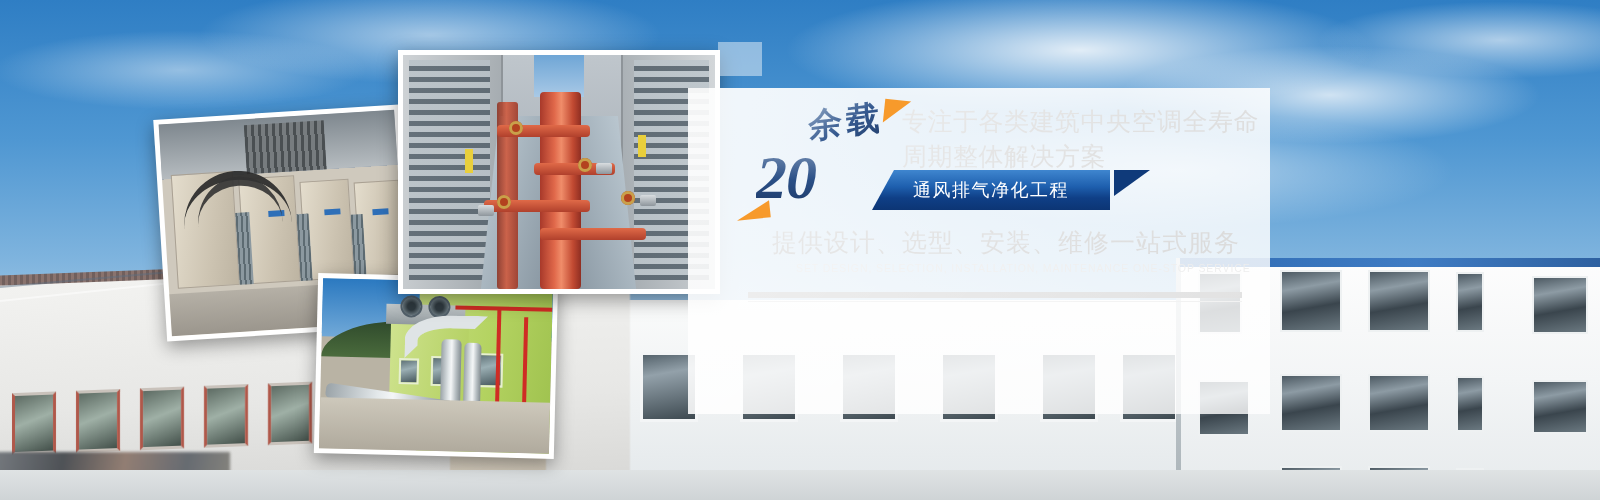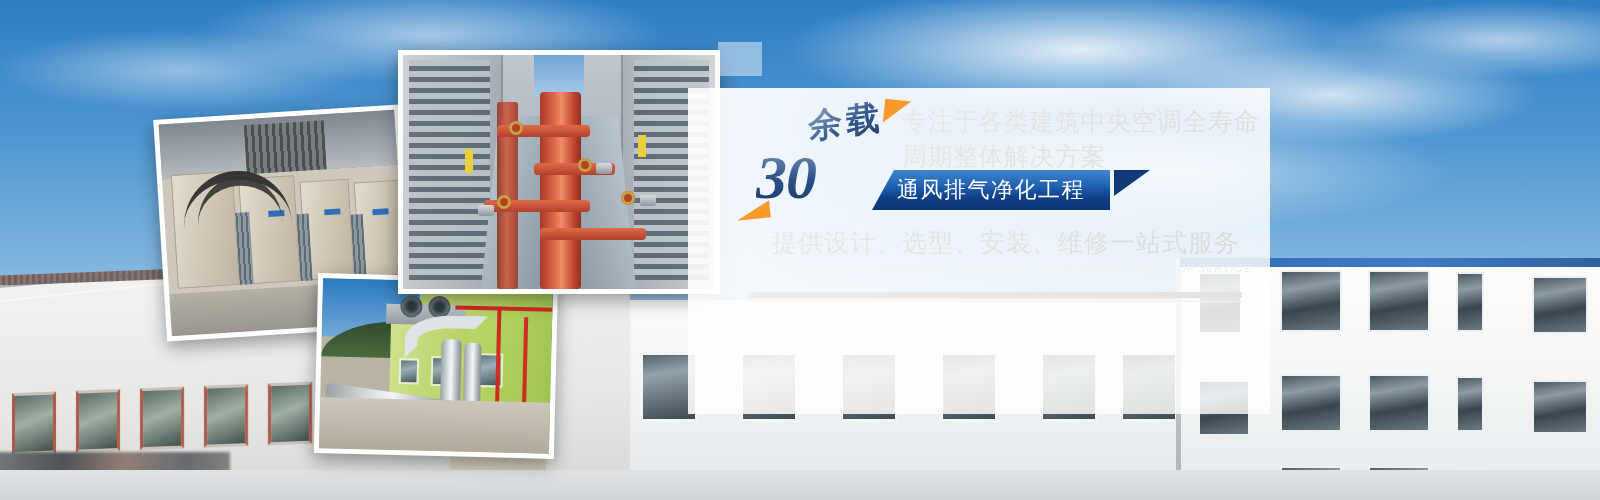--- a/index.html
+++ b/index.html
@@ -260,21 +260,21 @@
     font-size:25px; line-height:1.38; color:#262626; letter-spacing:.5px;
   }
 
   
   #tag-banner {
     position:absolute; left:872px; top:170px; width:238px; height:40px;
     background:linear-gradient(180deg,#3f86cf,#1e5fae 42%,#0f3f86 70%,#0c3574);
     clip-path:polygon(22px 0, 100% 0, 100% 100%, 0 100%);
     z-index:12; display:flex; align-items:center; justify-content:center;
   }
-  #tag-banner-label { color:#fff; font-size:22px; letter-spacing:1.5px; }
+  #tag-banner-label { color:#fff; font-size:18px; letter-spacing:1.5px; }
   #tag-banner-tail {
     position:absolute; left:1114px; top:170px; width:0; height:0;
     border-left:36px solid #0f3a7a; border-bottom:26px solid transparent;
     z-index:11;
   }
 
   
   #subhead {
     position:absolute; left:772px; top:226px; width:480px;
     font-size:25px; color:#2b2b2b; letter-spacing:1px; white-space:nowrap;
@@ -426,21 +426,21 @@
       <div class="dk-roof"></div>
     </div>
   </div>
 
   <div id="panel-accent-square"></div>
   <div id="content-panel"></div>
 
   <div id="years-lockup">
     <div id="arrow-up-right"></div>
     <div id="years-suffix">余载</div>
-    <div id="years-number">30</div>
+    <div id="years-number">20</div>
     <div id="arrow-down-left"></div>
   </div>
 
   <div id="headline">专注于各类建筑中央空调全寿命周期整体解决方案</div>
 
   <div id="tag-banner-tail"></div>
   <div id="tag-banner">
     <span id="tag-banner-label">通风排气净化工程</span>
   </div>
 

